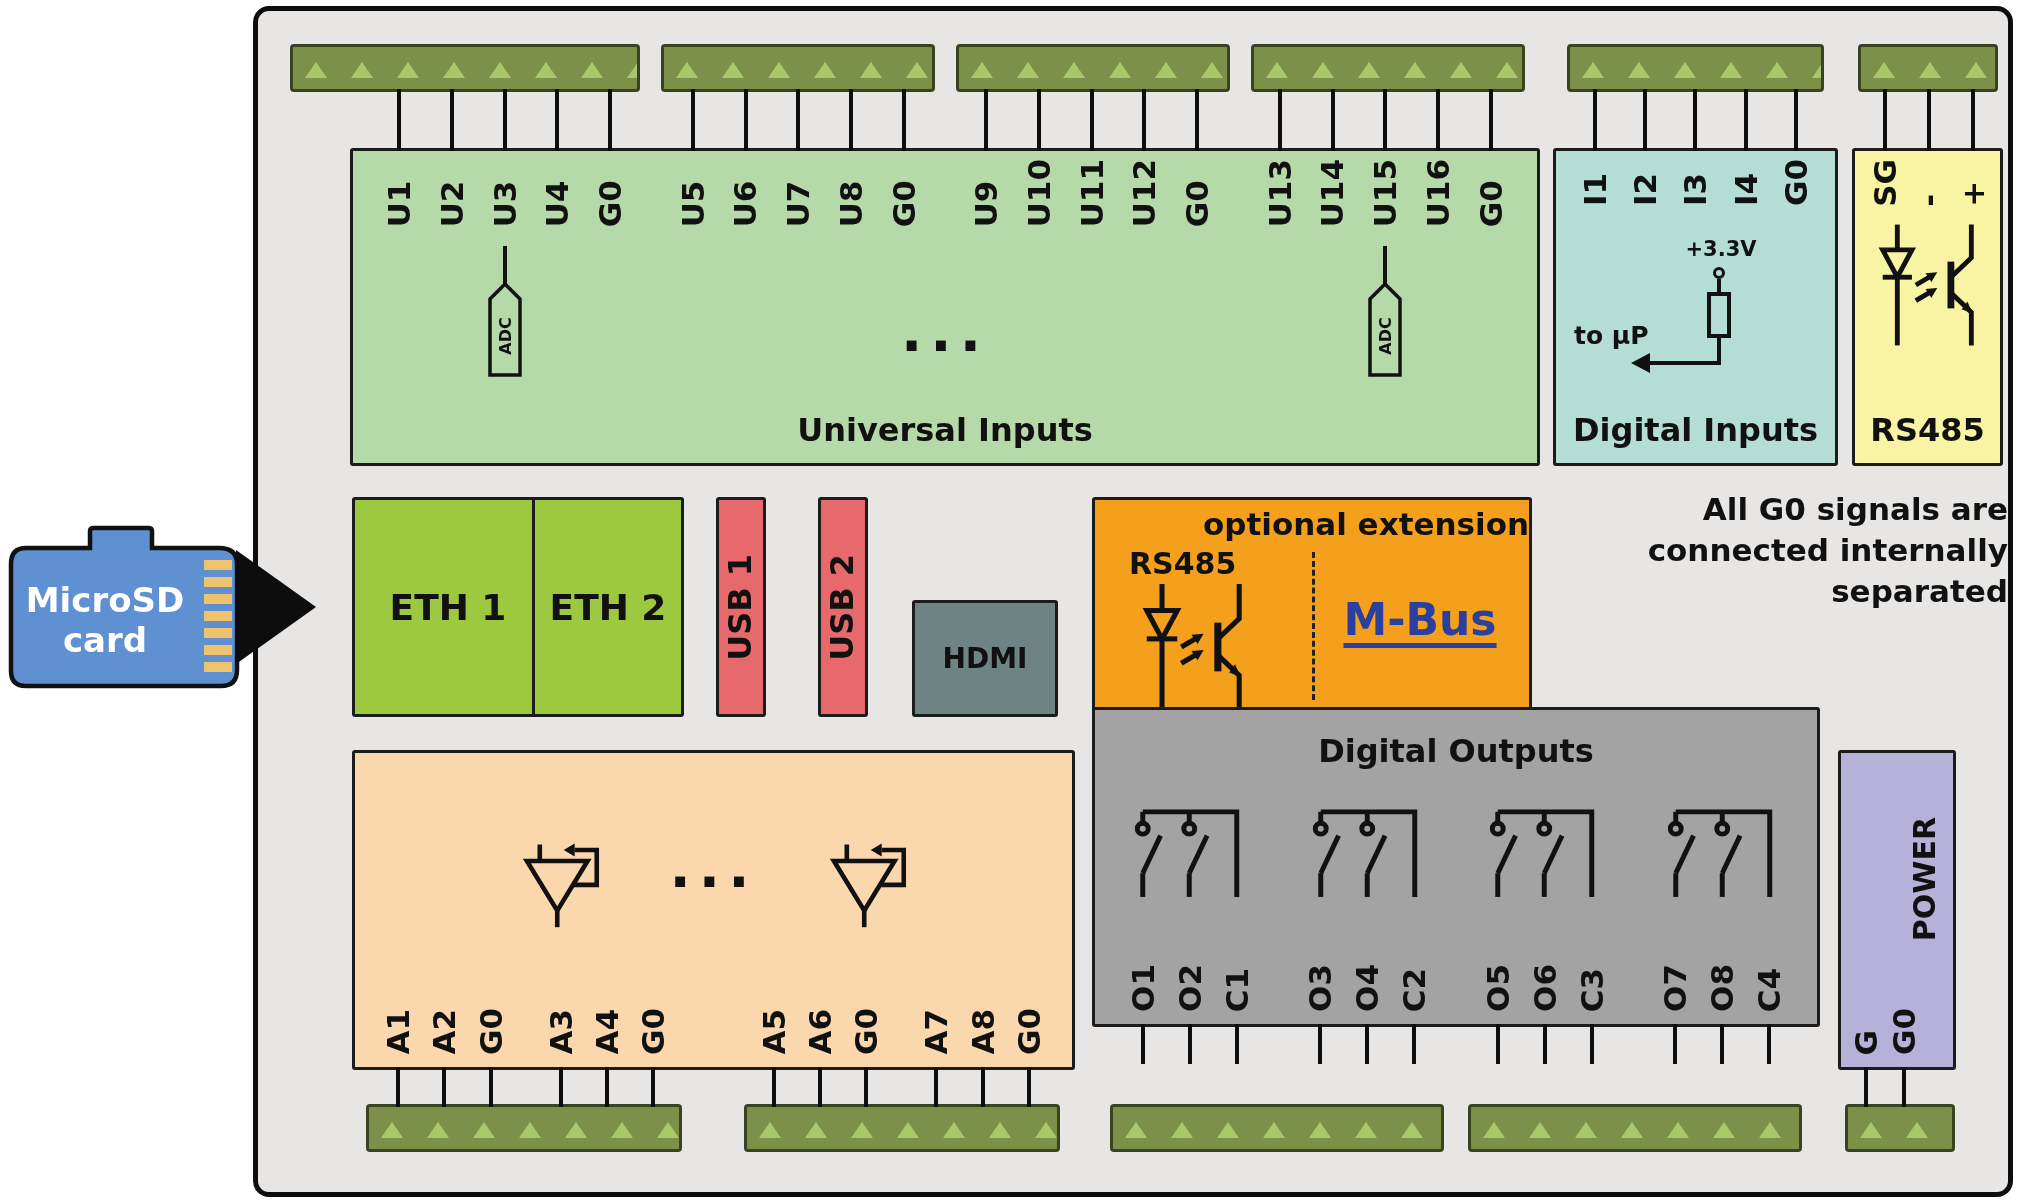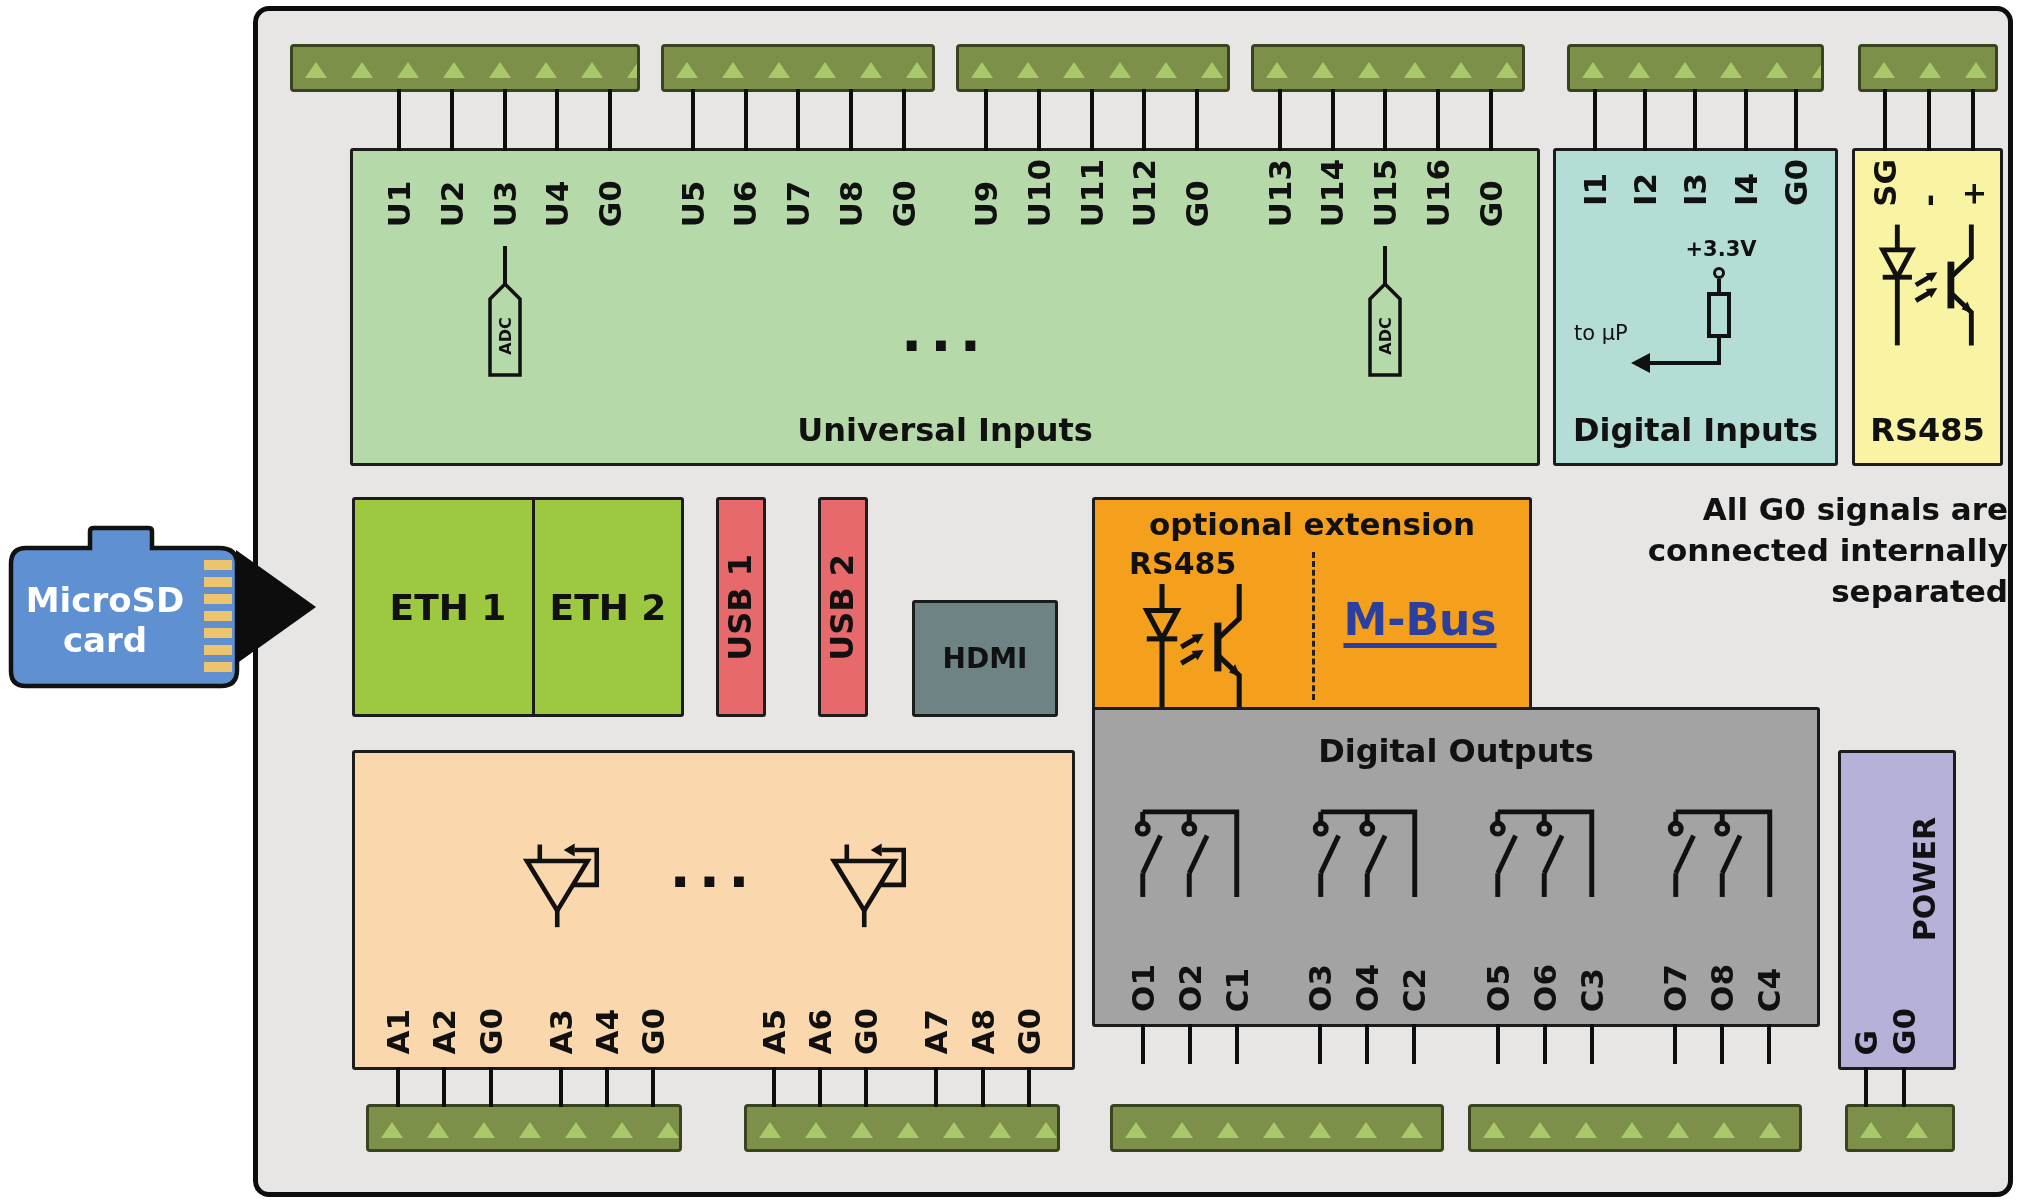--- a/index.html
+++ b/index.html
@@ -33,25 +33,25 @@
   .dots{position:absolute;left:50%;top:148px;transform:translateX(-50%);font-size:56px;font-weight:700;letter-spacing:8px}
   .dicirc{position:absolute;inset:0}
   .dicirc span{position:absolute;display:block}
   .di33{position:absolute;left:105px;top:86px;width:120px;text-align:center;font-size:21px;font-weight:700}
   .c-dot{left:157px;top:116px;width:12px;height:12px;border:3px solid #111;border-radius:50%}
   .c-w1{left:161px;top:128px;width:4px;height:13px;background:#111}
   .c-res{left:151px;top:141px;width:24px;height:46px;border:4px solid #111}
   .c-w2{left:161px;top:187px;width:4px;height:25px;background:#111}
   .c-wh{left:92px;top:210px;width:73px;height:4px;background:#111}
   .c-ar{left:75px;top:202px;width:0;height:0;border-top:10px solid transparent;border-bottom:10px solid transparent;border-right:19px solid #111}
-  .ditoup{position:absolute;left:18px;top:170px;font-size:21px;font-weight:400}
+  .ditoup{position:absolute;left:18px;top:170px;font-size:25px;font-weight:700}
   .opto{position:absolute}
   .mbox{position:absolute;top:497px;height:220px;border:3px solid #1c1c1c;border-radius:3px;display:flex;align-items:center;justify-content:center}
   .mlabel{font-weight:700;font-size:36px}
-  .ext-title{position:absolute;top:6px;left:0;right:0;text-align:center;font-size:31px;font-weight:700}
+  .ext-title{position:absolute;top:6px;left:0;right:0;text-align:right;font-size:31px;font-weight:700}
   .ext-rs{position:absolute;left:34px;top:46px;font-size:30px;font-weight:700}
   .ext-div{position:absolute;left:50%;top:52px;bottom:16px;border-left:3px dashed #222}
   .mbus{position:absolute;left:53%;right:14px;top:94px;text-align:center;font-size:44px;font-weight:700;color:#2b3f9e;text-decoration:underline;text-decoration-thickness:5px;text-underline-offset:8px}
   .note{position:absolute;left:1540px;top:489px;width:468px;text-align:right;font-size:31px;font-weight:700;line-height:41px}
   .ana-sym{position:absolute;left:0;right:0;top:86px;display:flex;justify-content:center;align-items:center;gap:64px}
   .opamp{width:92px;height:90px}
   .dots2{font-size:56px;font-weight:700;letter-spacing:8px;line-height:20px;transform:translateY(-16px)}
   .do-sym{position:absolute;left:24px;right:24px;top:88px;display:flex;gap:36px}
   .rwrap{flex:1}
   .rwrap svg{width:100%;height:auto;display:block}

